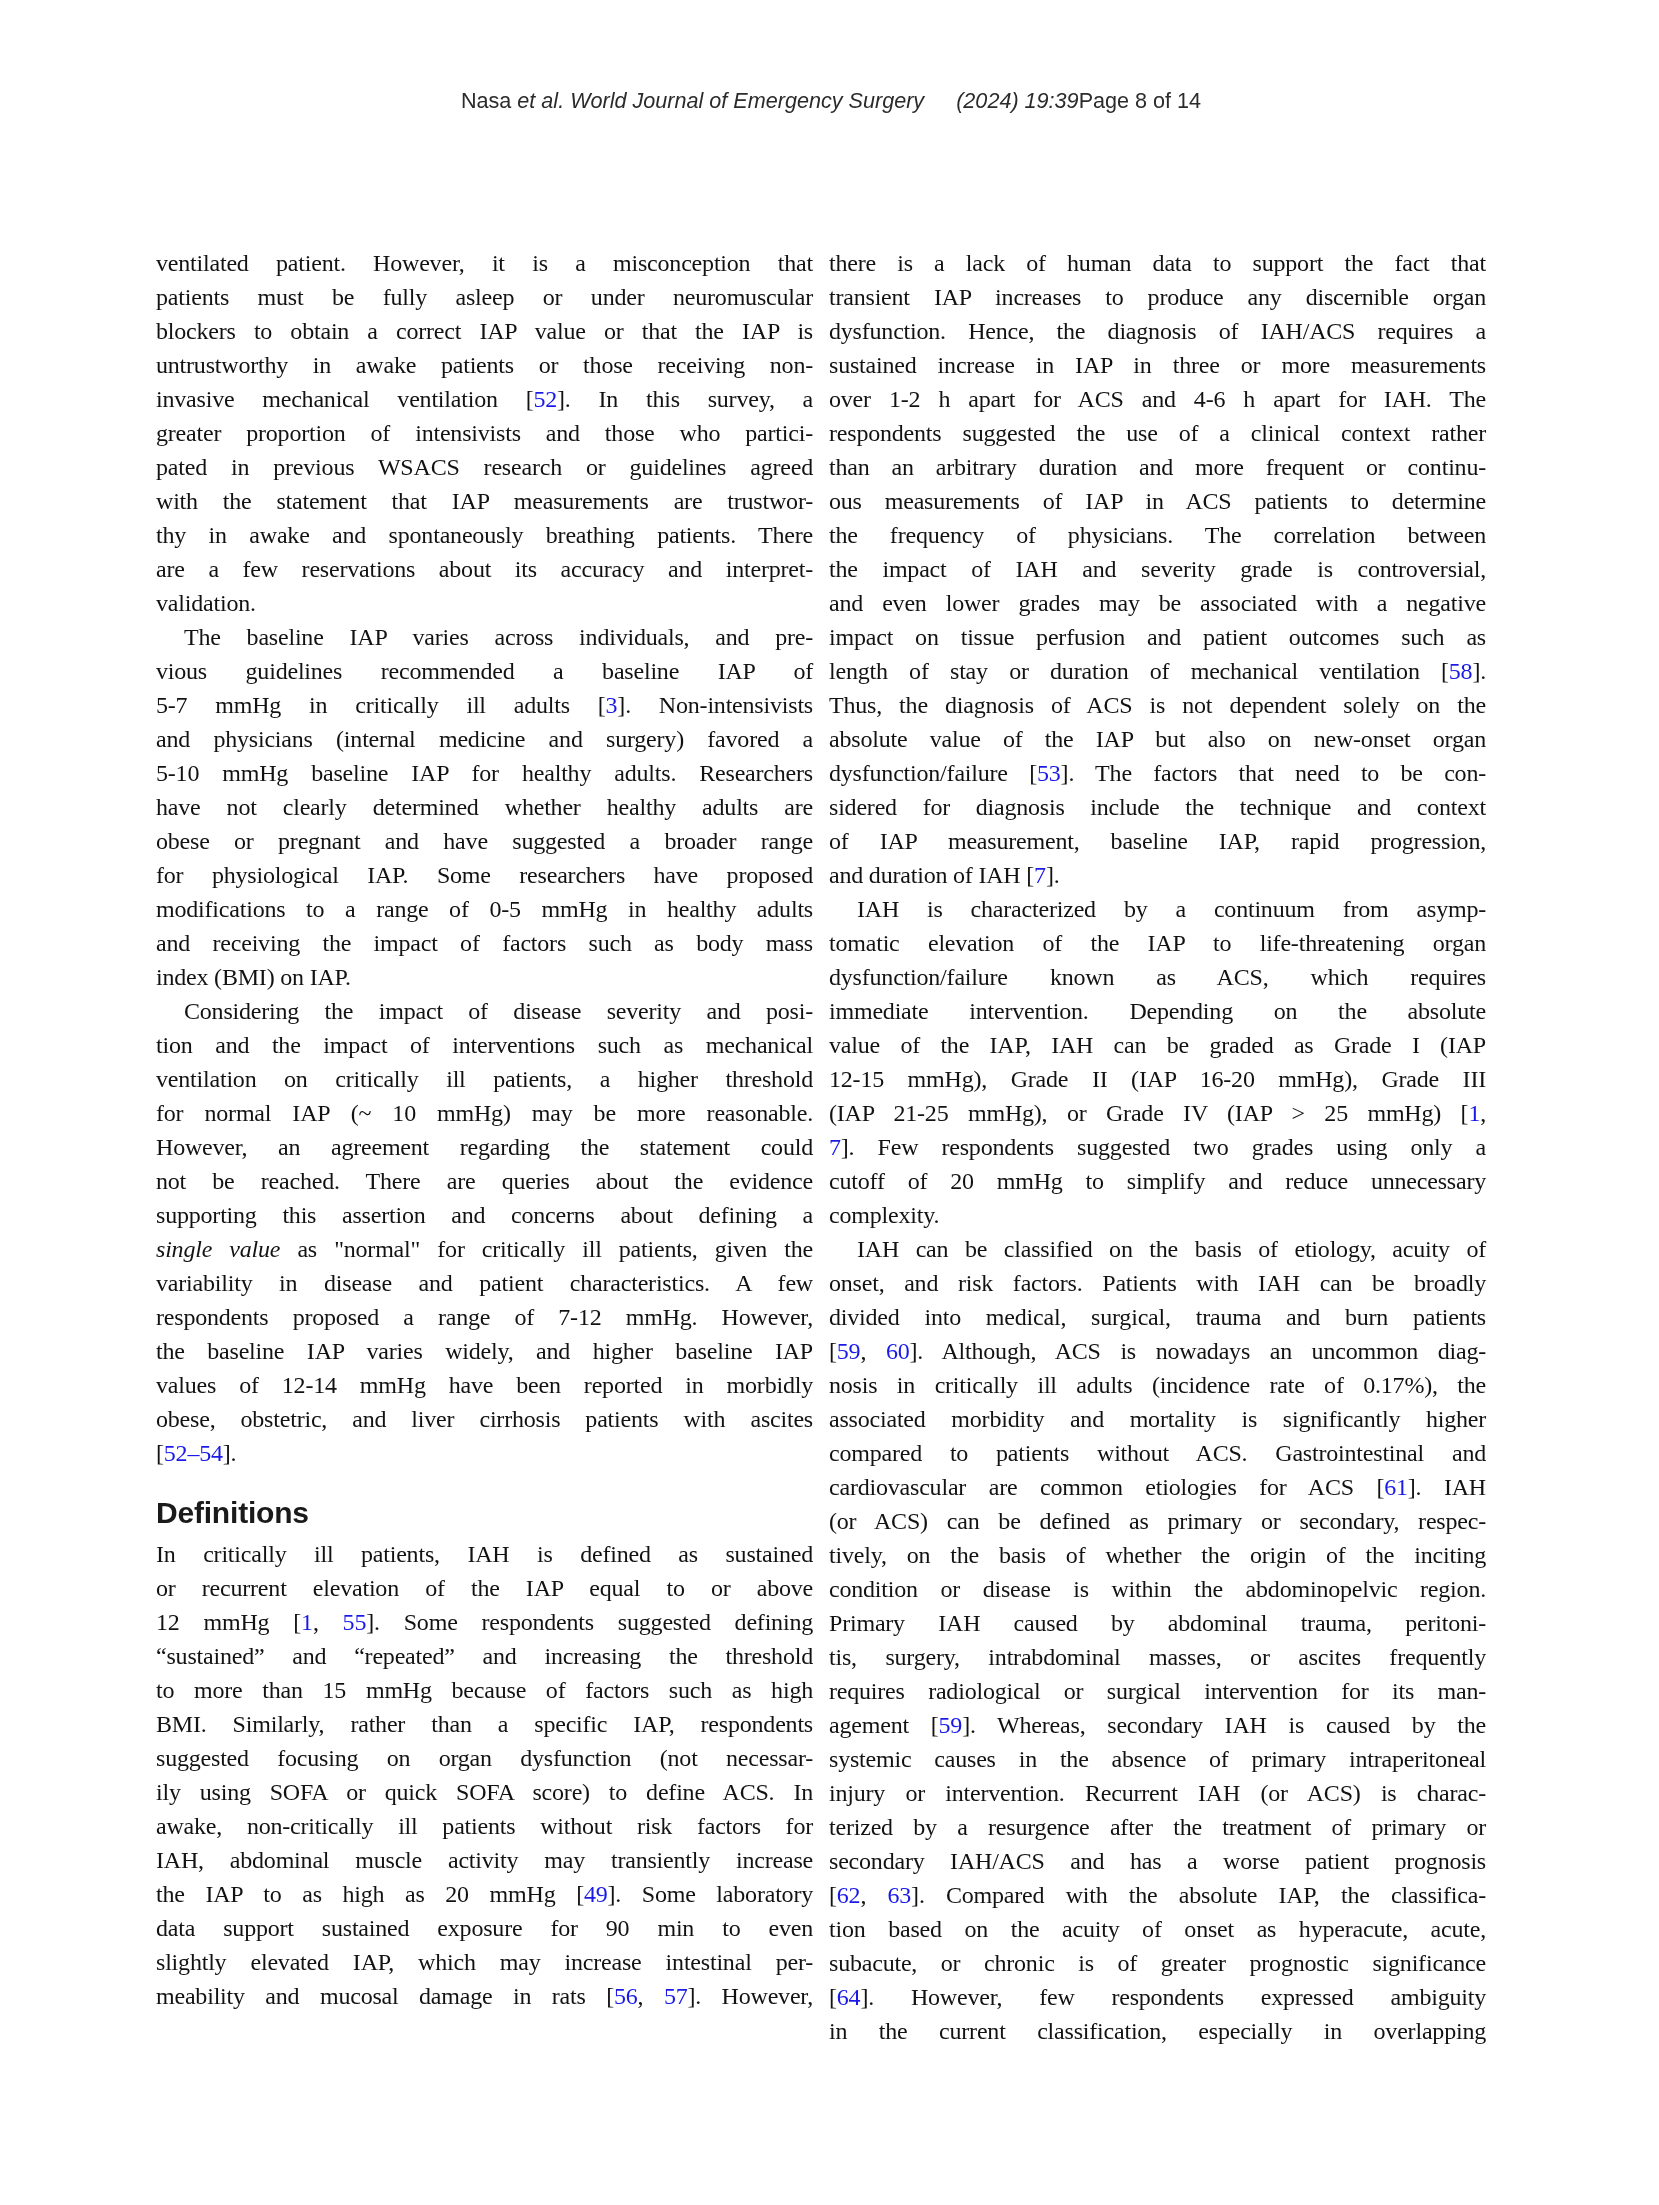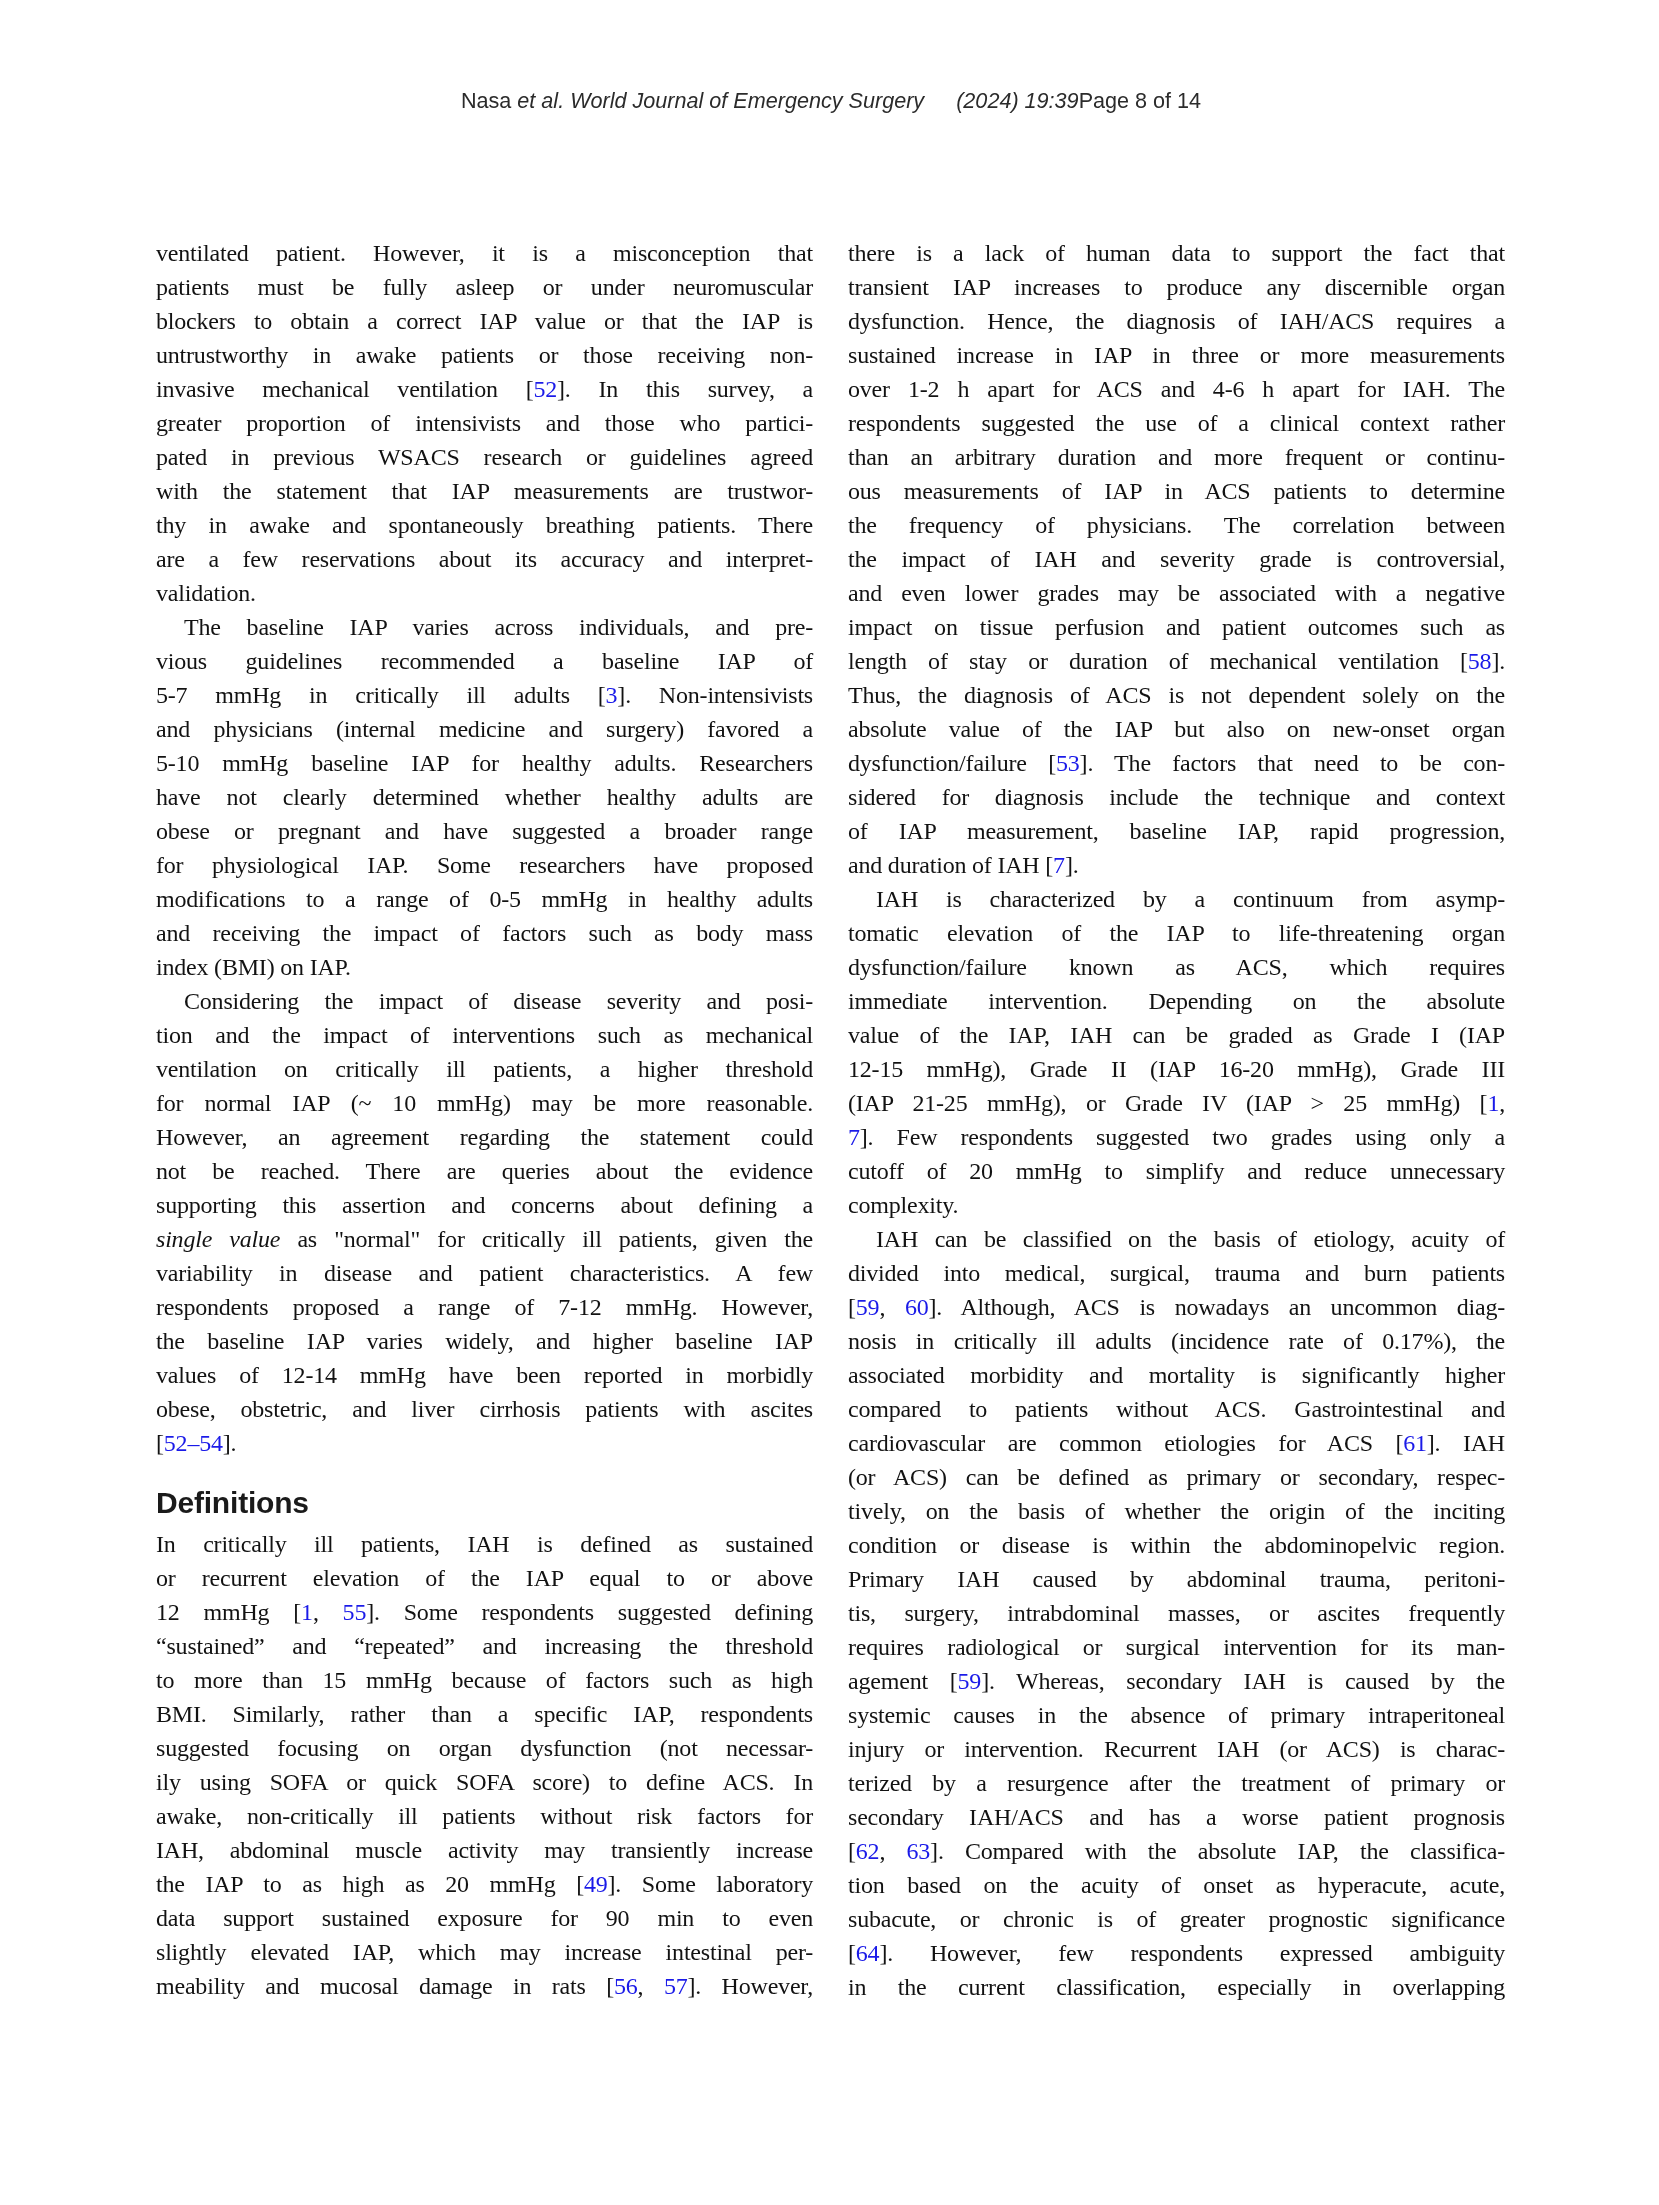--- a/index.html
+++ b/index.html
@@ -15,22 +15,22 @@
   .header{
     position:absolute;left:156px;top:88px;width:1350px;
     font-family:"Liberation Sans", sans-serif;
     font-size:21.6px;color:#2b2b2b;
     display:flex;justify-content:center;align-items:baseline;
   }
   .header .it{font-style:italic;}
   .header .gap{margin-left:32px;}
   
   .columns{
-    position:absolute;left:156px;top:236px;width:1350px;
-    display:flex;gap:35px;
+    position:absolute;left:156px;top:246px;width:1350px;
+    display:flex;gap:16px;
   }
   .col{width:657px;}
   .line{
     font-size:24px;
     line-height:34px;
     letter-spacing:-0.2px;
     text-align:justify;
     text-align-last:justify;
     white-space:normal;
   }
@@ -150,20 +150,21 @@
           <div class="line">immediate intervention. Depending on the absolute</div>
           <div class="line">value of the IAP, IAH can be graded as Grade I (IAP</div>
           <div class="line">12-15 mmHg), Grade II (IAP 16-20 mmHg), Grade III</div>
           <div class="line">(IAP 21-25 mmHg), or Grade IV (IAP &gt; 25 mmHg) [<span class="ref">1</span>,</div>
           <div class="line"><span class="ref">7</span>]. Few respondents suggested two grades using only a</div>
           <div class="line">cutoff of 20 mmHg to simplify and reduce unnecessary</div>
           <div class="line last">complexity.</div>
         </div>
         <div class="para">
           <div class="line indent">IAH can be classified on the basis of etiology, acuity of</div>
+          <div class="line">onset, and risk factors. Patients with IAH can be broadly</div>
           <div class="line">divided into medical, surgical, trauma and burn patients</div>
           <div class="line">[<span class="ref">59</span>, <span class="ref">60</span>]. Although, ACS is nowadays an uncommon diag-</div>
           <div class="line">nosis in critically ill adults (incidence rate of 0.17%), the</div>
           <div class="line">associated morbidity and mortality is significantly higher</div>
           <div class="line">compared to patients without ACS. Gastrointestinal and</div>
           <div class="line">cardiovascular are common etiologies for ACS [<span class="ref">61</span>]. IAH</div>
           <div class="line">(or ACS) can be defined as primary or secondary, respec-</div>
           <div class="line">tively, on the basis of whether the origin of the inciting</div>
           <div class="line">condition or disease is within the abdominopelvic region.</div>
           <div class="line">Primary IAH caused by abdominal trauma, peritoni-</div>

